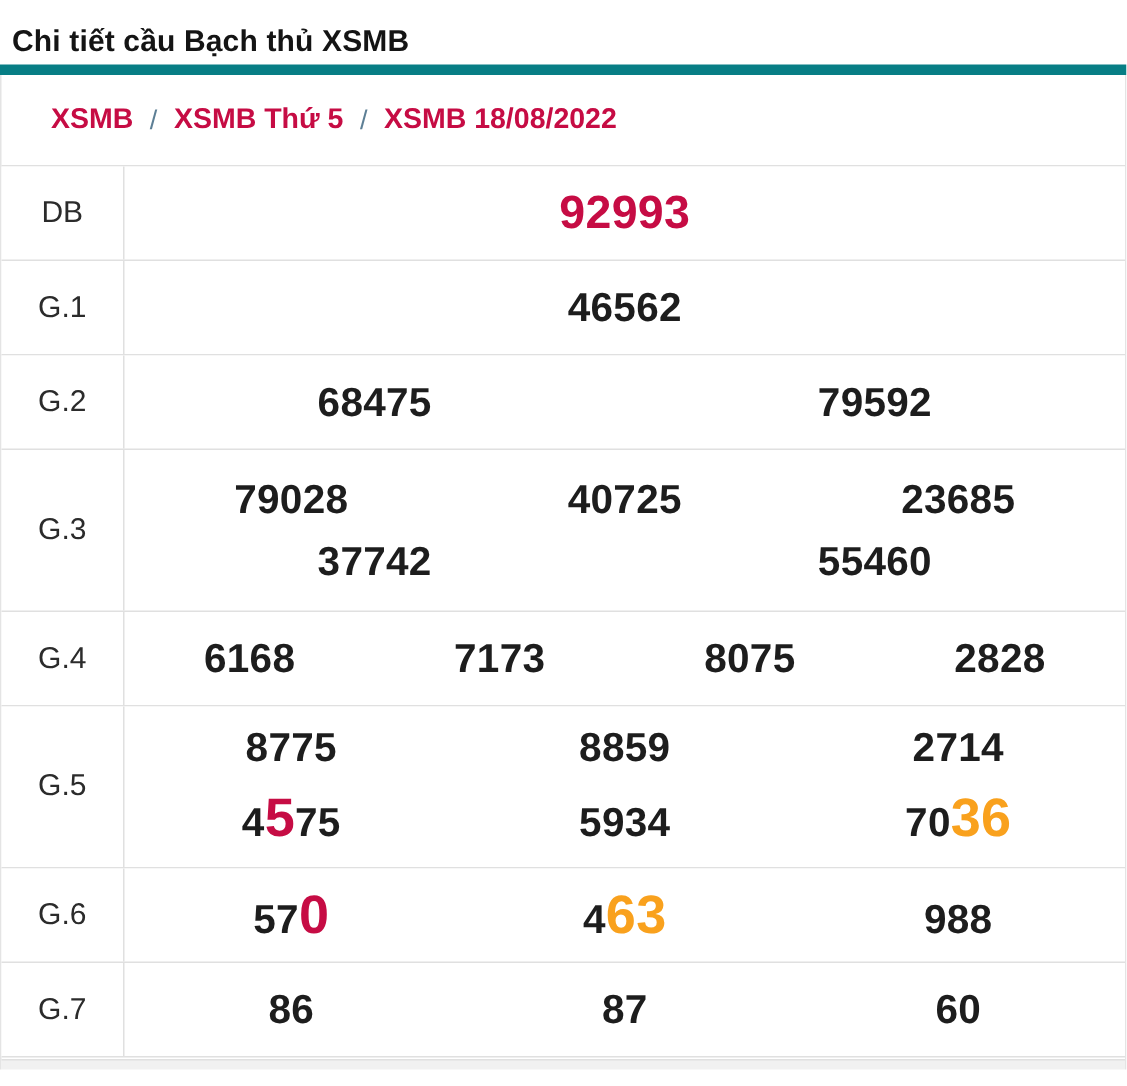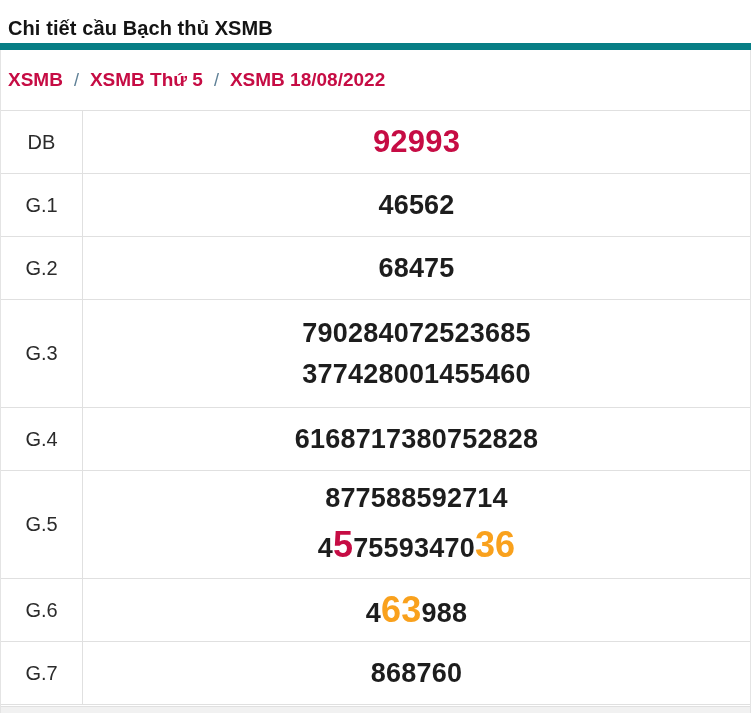--- a/index.html
+++ b/index.html
@@ -13,42 +13,42 @@
     padding:17px 8px 0 8px;height:43px;box-sizing:border-box;
     letter-spacing:0.1px;
   }
   .accent-bar{height:7px;background:#077e85;width:751px;}
   .box{
     width:751px;box-sizing:border-box;
     border-left:1px solid #e4e4e4;border-right:1px solid #e4e4e4;
   }
   .breadcrumb{
     height:60px;display:flex;align-items:center;
-    padding-left:7px;border-bottom:1px solid #e0e0e0;
+    padding-left:33px;border-bottom:1px solid #e0e0e0;
     font-size:19px;font-weight:700;
   }
   .breadcrumb a{color:#c60c44;text-decoration:none;cursor:pointer;}
   .breadcrumb .sep{
     color:#5d7f95;font-weight:400;font-size:18px;margin:0 11px;
   }
   
   .prize-table{width:100%;}
   .row{
     display:flex;min-height:62px;border-bottom:1px solid #e0e0e0;
     background:#fff;
   }
   .row.multi{min-height:107px;}
   .label-cell{
     flex:0 0 82px;width:82px;box-sizing:border-box;
     display:flex;align-items:center;justify-content:center;
     font-size:20px;color:#2b2b2b;border-right:1px solid #e0e0e0;
   }
   .content-cell{
     flex:1;display:flex;flex-direction:column;justify-content:center;
-    padding:4px 0;gap:10px;align-items:center;
+    padding:4px 0;gap:10px;
   }
   .line{display:flex;align-items:baseline;}
   .cell{
     flex:1;text-align:center;font-weight:700;font-size:27px;
     color:#1d1d1d;letter-spacing:0.2px;
   }
   .row.lg .cell{font-size:31px;}
   .cell .red{color:#c60c44;}
   .cell .orange{color:#f9a11d;}
   .cell .big{font-size:36px;}
@@ -89,34 +89,34 @@
           <div class="line">
             <div class="cell"><span>46562</span></div>
           </div>
         </div>
       </div>
       <div class="row">
         <div class="label-cell">G.2</div>
         <div class="content-cell">
           <div class="line">
             <div class="cell"><span>68475</span></div>
+            <div class="cell"><span>79592</span></div>
           </div>
         </div>
       </div>
       <div class="row multi">
         <div class="label-cell">G.3</div>
         <div class="content-cell">
           <div class="line">
             <div class="cell"><span>79028</span></div>
             <div class="cell"><span>40725</span></div>
             <div class="cell"><span>23685</span></div>
           </div>
           <div class="line">
             <div class="cell"><span>37742</span></div>
-            <div class="cell"><span>80014</span></div>
             <div class="cell"><span>55460</span></div>
           </div>
         </div>
       </div>
       <div class="row">
         <div class="label-cell">G.4</div>
         <div class="content-cell">
           <div class="line">
             <div class="cell"><span>6168</span></div>
             <div class="cell"><span>7173</span></div>
@@ -137,20 +137,21 @@
             <div class="cell"><span>4</span><span class="red big">5</span><span>75</span></div>
             <div class="cell"><span>5934</span></div>
             <div class="cell"><span>70</span><span class="orange big">36</span></div>
           </div>
         </div>
       </div>
       <div class="row">
         <div class="label-cell">G.6</div>
         <div class="content-cell">
           <div class="line">
+            <div class="cell"><span>57</span><span class="red big">0</span></div>
             <div class="cell"><span>4</span><span class="orange big">63</span></div>
             <div class="cell"><span>988</span></div>
           </div>
         </div>
       </div>
       <div class="row">
         <div class="label-cell">G.7</div>
         <div class="content-cell">
           <div class="line">
             <div class="cell"><span>86</span></div>

